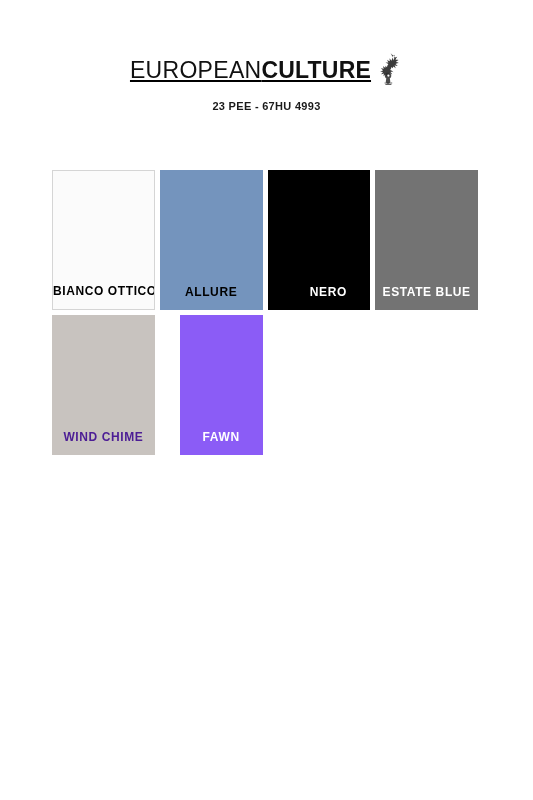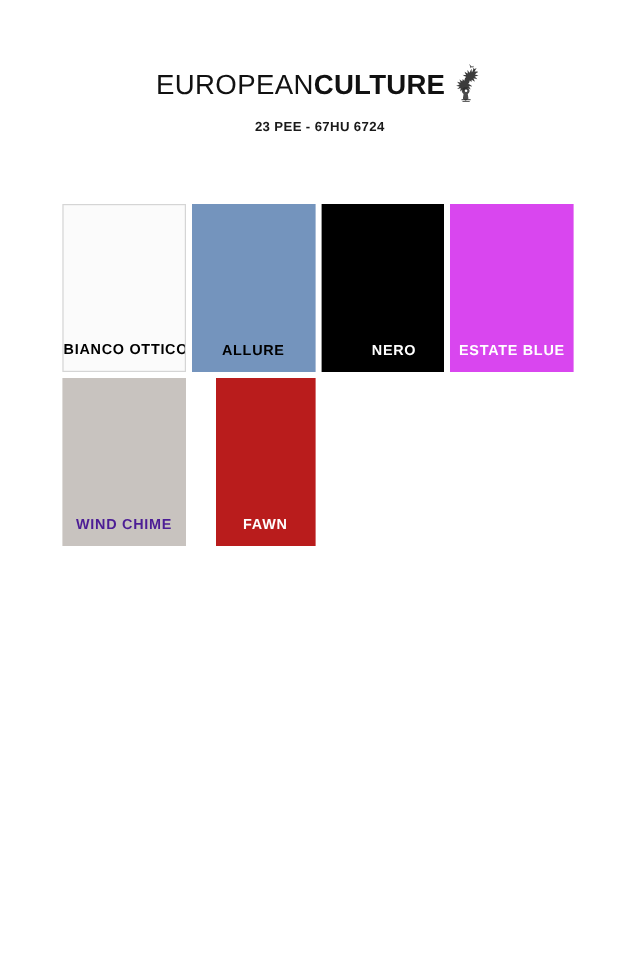--- a/index.html
+++ b/index.html
@@ -32,20 +32,21 @@
     width: 533px;
     text-align: center;
   }
 
   .brand-lockup {
     display: inline-flex;
     align-items: flex-start;
     justify-content: center;
     gap: 6px;
     line-height: 1;
+    text-decoration: underline;
   }
 
   .wordmark {
     font-size: 23px;
     line-height: 1;
     color: #111111;
     white-space: nowrap;
     letter-spacing: 0.2px;
     padding-top: 3px;
   }
@@ -128,37 +129,37 @@
           <g fill="#2b2b2b">
             <path d="M13.6 1.2c.9 1.1 1.4 2.3 1.6 3.6.7-.9 1.5-1.6 2.5-2.1-.4 1.1-.6 2.2-.5 3.3.9-.6 1.9-1 3-1.2-.8.9-1.4 1.9-1.7 3 1-.2 2-.2 3 .1-1.1.5-2 1.2-2.7 2.1 1.1.1 2.1.5 3 1.1-1.2 0-2.3.3-3.3.9.9.5 1.7 1.2 2.2 2.1-1-.5-2.1-.7-3.2-.6.6.8 1 1.7 1.1 2.7-.7-.8-1.5-1.4-2.5-1.8l-.2 1.9-1.4-1.2c-.2 1.1-.6 2.1-1.3 3 1.3.3 2.4 1 3.3 2.1-1-.4-2-.5-3-.3.8.7 1.4 1.6 1.7 2.6-.9-.7-1.9-1.1-3-1.2.5.9.8 1.9.8 2.9-.7-.9-1.5-1.5-2.5-2-.1 1-.4 1.9-.9 2.8-.2-1-.6-1.9-1.2-2.7-.5.8-1.2 1.5-2 2 .3-.9.5-1.9.4-2.9-.9.5-1.9.8-2.9.8.9-.6 1.6-1.3 2.1-2.2-1 0-2-.2-2.9-.7 1.1-.1 2.1-.5 3-1.1-.9-.5-1.6-1.2-2.1-2.1.9.4 1.9.6 2.9.6-.5-.8-.8-1.7-.9-2.7.6.8 1.4 1.4 2.3 1.8l.3-2 1.3 1.4c.2-1.2.7-2.3 1.5-3.2-1.1-.3-2.1-.9-2.9-1.8 1 .3 2 .4 3 .2-.6-.8-1.1-1.7-1.3-2.7.8.7 1.7 1.2 2.7 1.5-.3-1-.4-2-.2-3 .4 1 1 1.8 1.8 2.5.2-1.3.7-2.5 1.6-3.5-.2 1.1-.1 2.2.2 3.2.4-1.2.9-2.3 1.7-3.2z" opacity="0.92"></path>
             <path d="M11.4 20.8c1.6 0 2.9 1.3 2.9 2.9 0 1.1-.6 2.1-1.5 2.6l.5 3.3c.1.6-.2 1.1-.7 1.4l-1.6.9-1.5-.9c-.5-.3-.8-.9-.7-1.4l.5-3.3c-.9-.5-1.5-1.5-1.5-2.6 0-1.6 1.3-2.9 2.9-2.9z" opacity="0.85"></path>
             <circle cx="11.4" cy="23.6" r="1.1" fill="#ffffff"></circle>
             <path d="M7.6 30.6h7.6v.9H7.6zM8.4 32.1h6v.8h-6z" opacity="0.75"></path>
           </g>
         </svg>
       </span>
     </div>
 
-    <div class="ref-code">23 PEE - 67HU 6724</div>
+    <div class="ref-code">23 PEE - 67HU 4993</div>
   </div>
 
   <div class="swatch-grid">
       <div class="swatch" style="background: rgb(251, 251, 251); border: 1px solid rgb(213, 213, 213);">
         <span class="swatch-label" style="color: rgb(0, 0, 0);">BIANCO OTTICO</span>
       </div>
       <div class="swatch" style="background: rgb(116, 148, 189);">
         <span class="swatch-label" style="color: #000000;">ALLURE</span>
       </div>
       <div class="swatch" style="background: rgb(0, 0, 0); padding-left: 19px;">
         <span class="swatch-label" style="color: rgb(255, 255, 255);">NERO</span>
       </div>
-      <div class="swatch" style="background: #d946ef;">
+      <div class="swatch" style="background: #737373;">
         <span class="swatch-label" style="color: rgb(255, 255, 255);">ESTATE BLUE</span>
       </div>
       <div class="swatch" style="background: rgb(200, 195, 191);">
         <span class="swatch-label" style="color: #4c1d95;">WIND CHIME</span>
       </div>
-      <div class="swatch" style="background: #b91c1c; margin-left: 20px;">
+      <div class="swatch" style="background: #8b5cf6; margin-left: 20px;">
         <span class="swatch-label" style="color: rgb(255, 255, 255);">FAWN</span>
       </div>
     </div>
 
 </div>
 
 </body></html>

